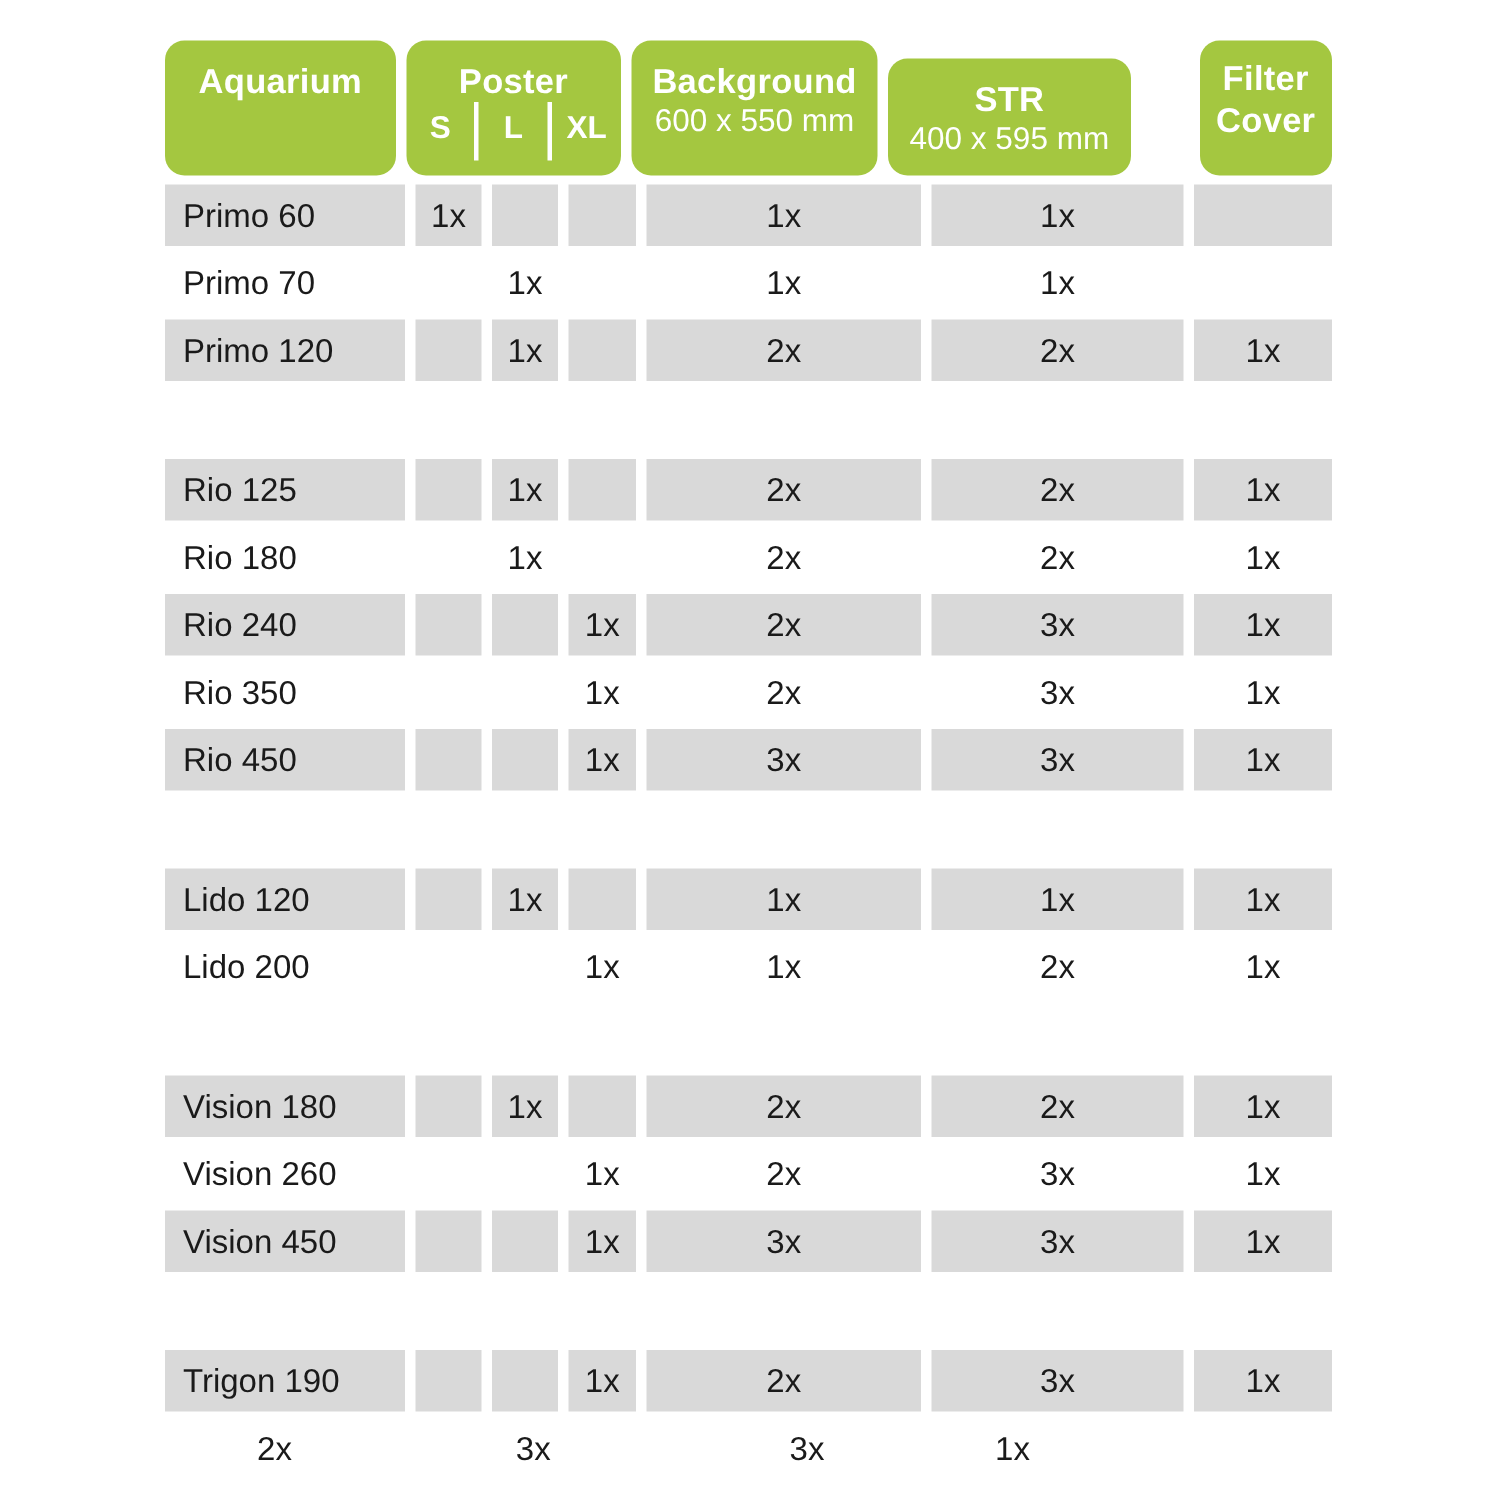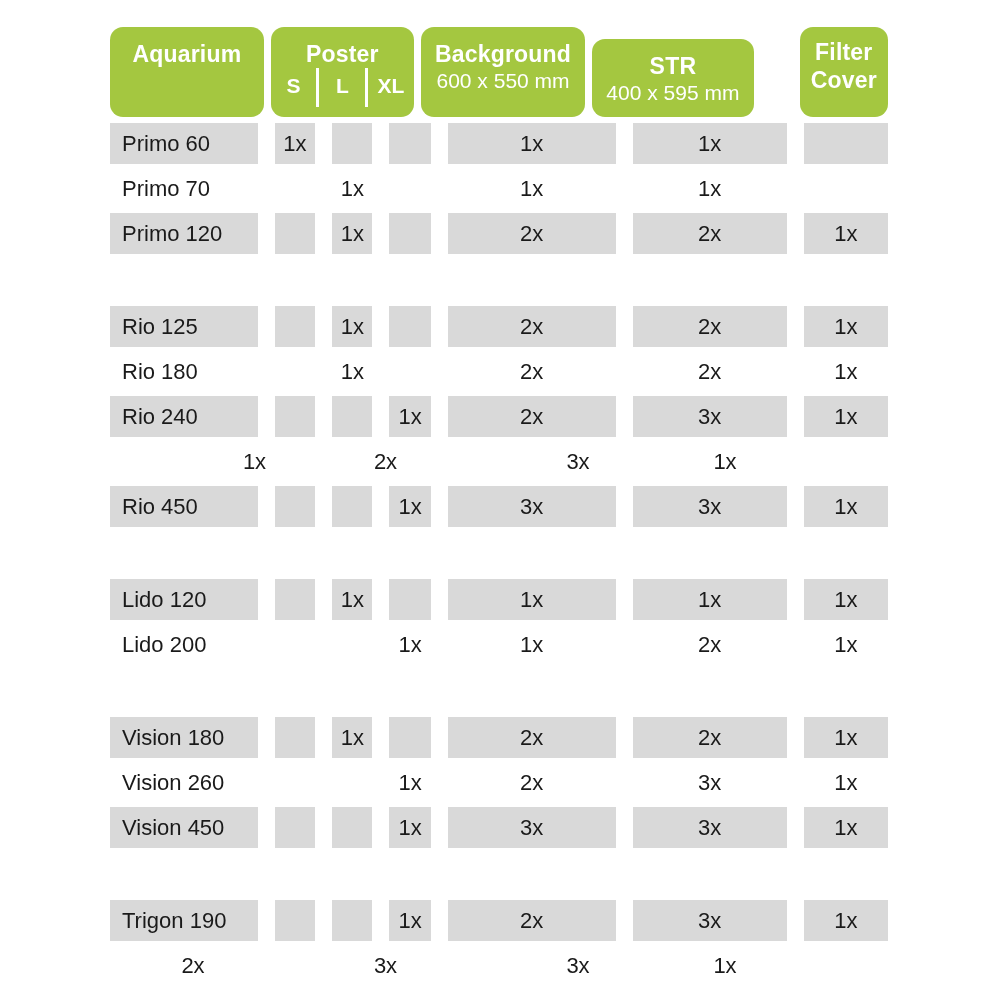--- a/index.html
+++ b/index.html
@@ -65,21 +65,21 @@
     flex: 1;
     font-weight: bold;
     font-size: 21px;
     line-height: 36px;
     text-align: center;
   }
   .poster-sizes .vline { width: 3px; background: #ffffff; }
   
   .row {
     display: flex;
-    gap: 17px;
+    gap: 7px;
     height: 45px;
     align-items: center;
   }
   .cell {
     height: 41px;
     line-height: 41px;
     text-align: center;
     font-size: 22px;
     color: var(--text-dark);
     overflow: hidden;
@@ -178,20 +178,21 @@
       <div class="row shaded">
     <div class="cell col-name">Rio 240</div>
     <div class="cell col-s"></div>
     <div class="cell col-l"></div>
     <div class="cell col-xl">1x</div>
     <div class="cell col-bg">2x</div>
     <div class="cell col-str">3x</div>
     <div class="cell col-filter">1x</div>
   </div>
       <div class="row">
+    <div class="cell col-name">Rio 350</div>
     <div class="cell col-s"></div>
     <div class="cell col-l"></div>
     <div class="cell col-xl">1x</div>
     <div class="cell col-bg">2x</div>
     <div class="cell col-str">3x</div>
     <div class="cell col-filter">1x</div>
   </div>
       <div class="row shaded">
     <div class="cell col-name">Rio 450</div>
     <div class="cell col-s"></div>

